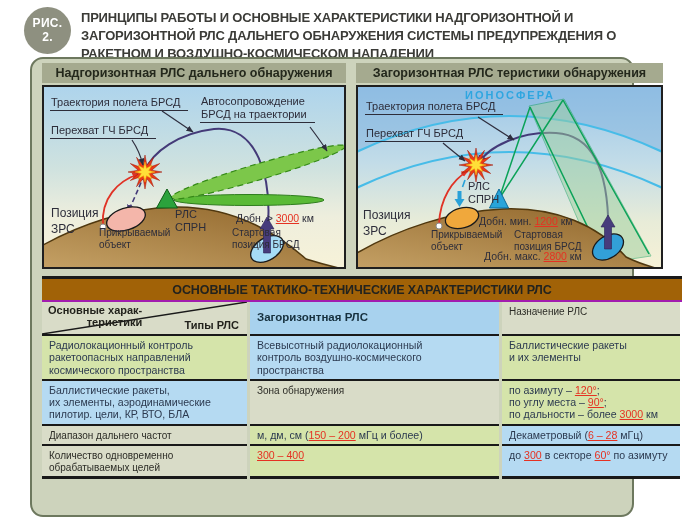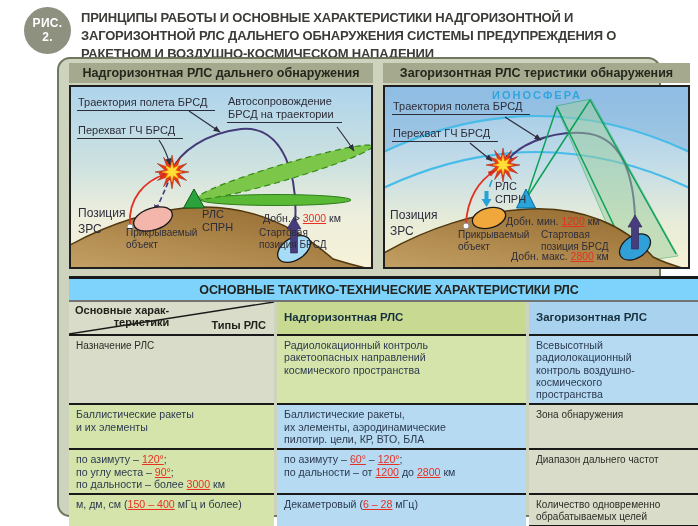--- a/index.html
+++ b/index.html
@@ -15,21 +15,20 @@
   }
   .title{
     position:absolute;left:81px;top:9px;width:606px;
     font-weight:bold;font-size:13px;line-height:1.38;letter-spacing:-.2px;color:#3b3b37;
   }
   
   .container{
     position:absolute;left:30px;top:57px;width:604px;height:460px;box-sizing:border-box;
     background:var(--container-bg);border:2px solid #6d785e;border-radius:13px;
     padding:4px 0 16px 10px;
-    margin-left:27px;
   }
   .panels{display:flex;gap:10px;}
   .panel{display:flex;flex-direction:column;}
   .panel-bar{
     height:20px;background:var(--olive-bar);margin-bottom:2px;
     display:flex;align-items:center;justify-content:center;
     font-weight:bold;font-size:12.5px;color:#24281c;
   }
   .pbox{position:relative;border:2px solid #1f1f1f;background:#fff;}
   .pbox svg{position:absolute;left:0;top:0;}
@@ -38,21 +37,21 @@
   .lbl{position:absolute;font-size:11px;line-height:1.18;color:#2d2d3a;white-space:nowrap;}
   .lbl.u{border-bottom:1.2px solid #2d2d3a;padding:0 8px 1px 1px;}
   .lbl.small{font-size:10px;}
   .lbl.mid{font-size:10.5px;}
   .lbl.big{font-size:12px;line-height:1.3;}
   .lbl.iono{color:#2fa6e0;font-weight:bold;letter-spacing:2px;font-size:11px;}
   .hl{color:var(--accent-red);text-decoration:underline;}
   
   .ttable{margin-top:7px;width:640px;}
   .ttitle{
-    background:#7dd3fc;border-top:3px solid #191919;border-bottom:2px solid #737373;
+    background:#a16207;border-top:3px solid #191919;border-bottom:2px solid #a21caf;
     height:21px;display:flex;align-items:center;justify-content:center;
     font-weight:bold;font-size:12.5px;color:#23231e;letter-spacing:-.1px;
   }
   .tgrid{display:grid;grid-template-columns:205px 249px 178px;column-gap:3px;}
   .cell{
     box-sizing:border-box;border-bottom:2px solid #191919;padding:3px 7px;
     font-size:10.6px;line-height:1.16;
   }
   .cell.lab{background:var(--label-cell);color:#2c2c26;font-size:10px;padding-top:4px;}
   .cell.grn{background:var(--green-cell);color:#2c3a50;}
@@ -203,36 +202,34 @@
     <div class="ttitle">ОСНОВНЫЕ ТАКТИКО-ТЕХНИЧЕСКИЕ ХАРАКТЕРИСТИКИ РЛС</div>
     <div class="tgrid">
 
       <div class="cell corner">
         <svg viewBox="0 0 205 36" preserveAspectRatio="none">
             <line x1="0" y1="36" x2="205" y2="0" stroke="#191919" stroke-width="1.6"></line>
           </svg>
         <div class="ct">Основные харак-<br>теристики</div>
         <div class="cb">Типы РЛС</div>
       </div>
-      <div class="cell head grn">Надгоризонтная РЛС</div>
       <div class="cell head blu">Загоризонтная РЛС</div>
 
       <div class="cell lab">Назначение РЛС</div>
       <div class="cell grn">Радиолокационный контроль<br>ракетоопасных направлений<br>космического пространства</div>
       <div class="cell blu">Всевысотный радиолокационный<br>контроль воздушно-космического<br>пространства</div>
 
       <div class="cell grn">Баллистические ракеты<br>и их элементы</div>
       <div class="cell blu">Баллистические ракеты,<br>их элементы, аэродинамические<br>пилотир. цели, КР, ВТО, БЛА</div>
 
       <div class="cell lab">Зона обнаружения</div>
       <div class="cell grn">по азимуту – <span class="hl">120°</span>;<br>по углу места – <span class="hl">90°</span>;<br>по дальности – более <span class="hl">3000</span> км</div>
-      <div class="cell blu">по азимуту – <span class="hl">60°</span> – <span class="hl">120°</span>;<br>по дальности  – от <span class="hl">1200</span> до <span class="hl">2800</span> км</div>
 
       <div class="cell lab">Диапазон дальнего частот</div>
-      <div class="cell grn">м, дм, см (<span class="hl">150 – 400</span> мГц и более)</div>
+      <div class="cell grn">м, дм, см (<span class="hl">150 – 200</span> мГц и более)</div>
       <div class="cell blu">Декаметровый (<span class="hl">6 – 28</span> мГц)</div>
 
       <div class="cell lab last">Количество одновременно<br>обрабатываемых целей</div>
       <div class="cell grn last"><span class="hl">300 – 400</span></div>
       <div class="cell blu last">до <span class="hl">300</span> в секторе <span class="hl">60°</span> по азимуту</div>
     </div>
   </div>
 </div>
 
 </body></html>

